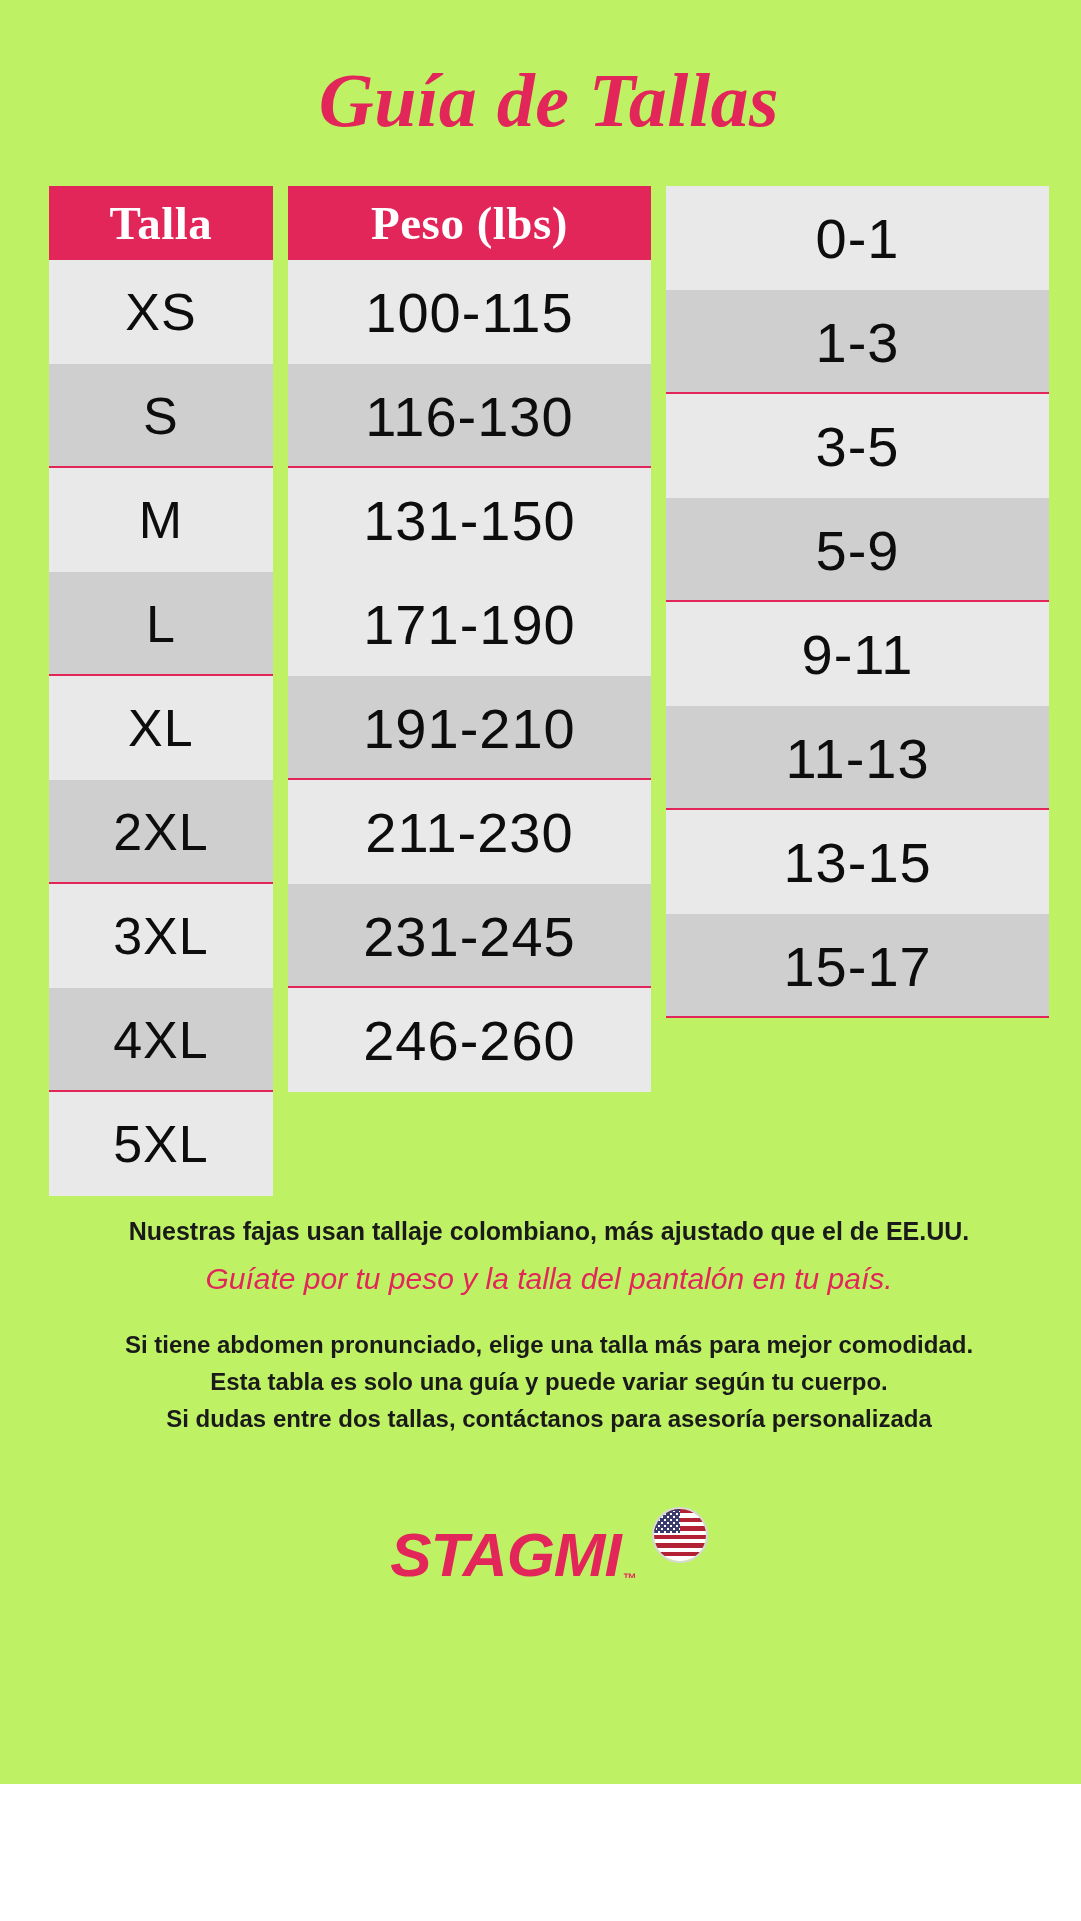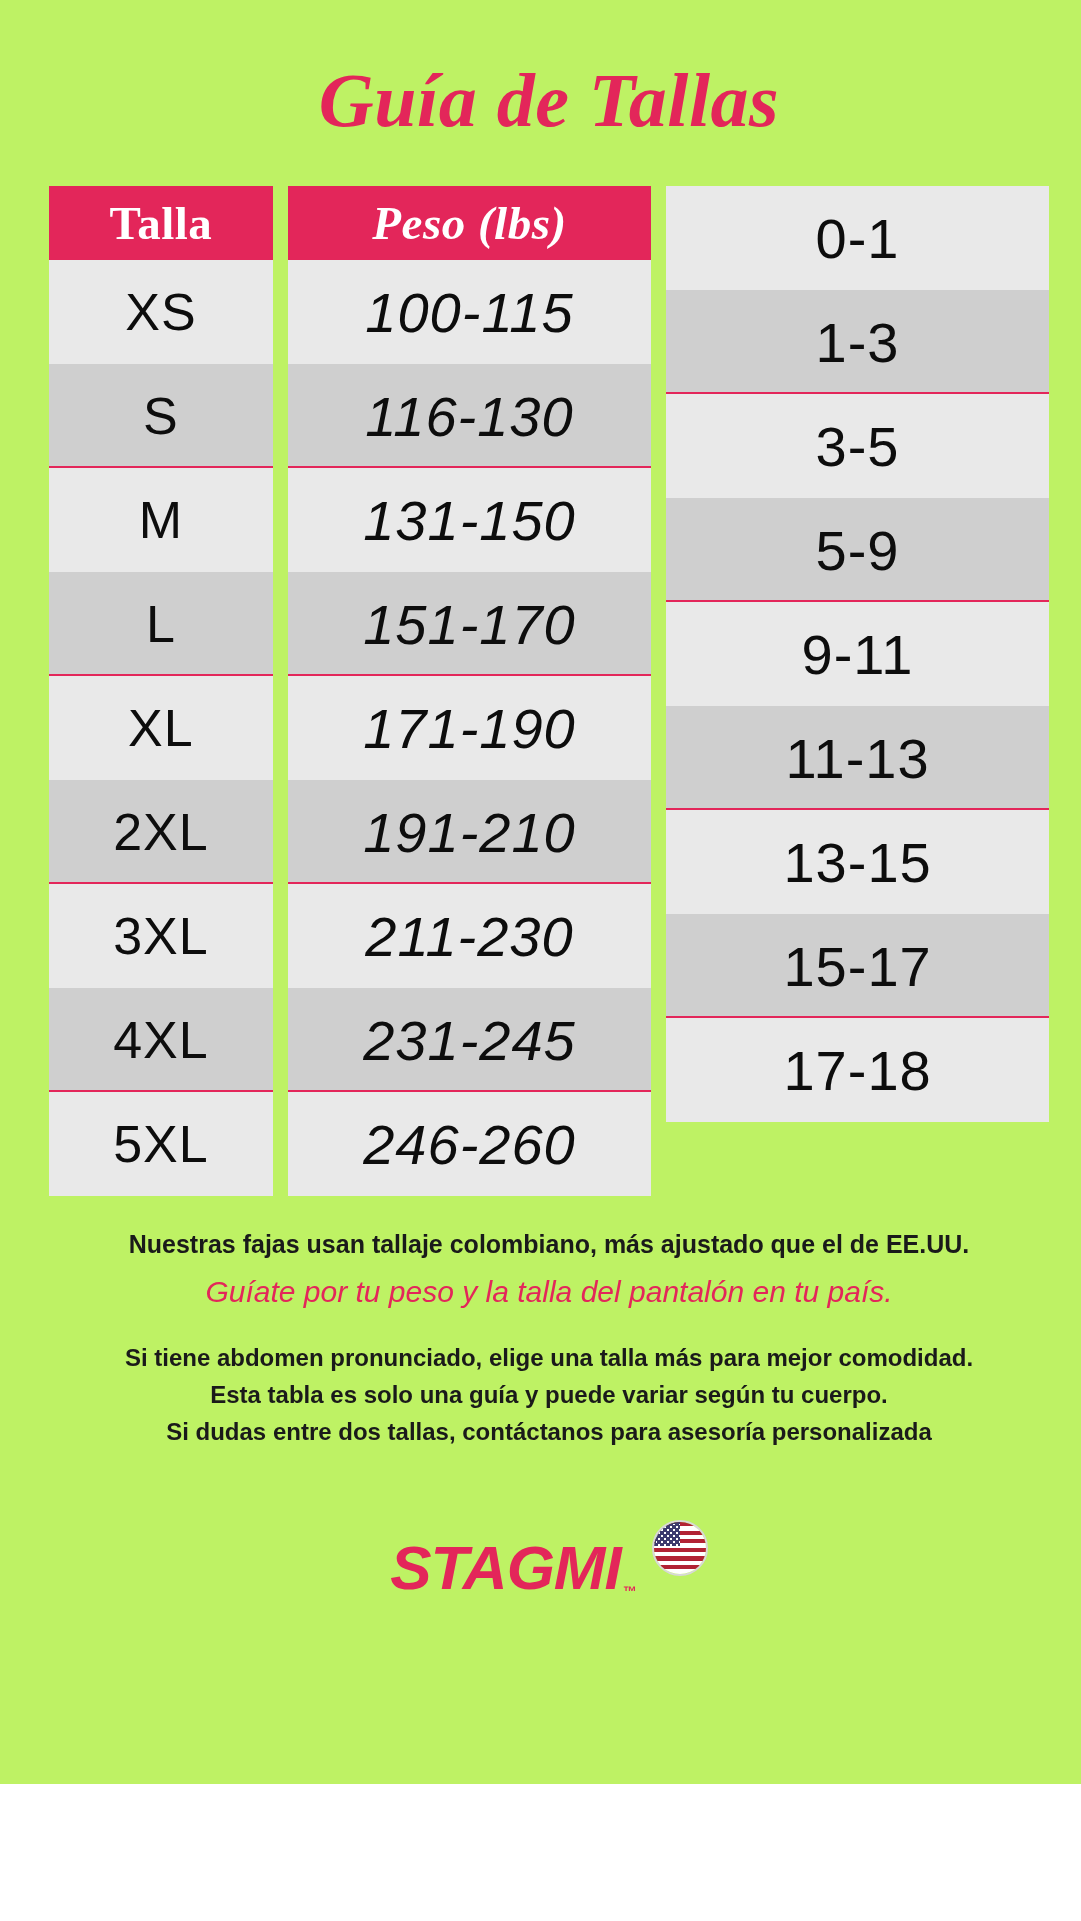--- a/index.html
+++ b/index.html
@@ -39,21 +39,21 @@
     width: 1000px;
     display: flex;
     gap: 15px;
     justify-content: center;
   }
   .col {
     display: flex;
     flex-direction: column;
   }
   .col-talla   { width: 228px; }
-  .col-peso    { width: 370px; font-style: italic; }
+  .col-peso    { width: 370px; }
   .col-jeans   { width: 390px; }
 
   .head {
     background: #e3265a;
     color: #ffffff;
     font-family: "Liberation Serif", serif;
     font-weight: bold;
     font-size: 47px;
     height: 74px;
     display: flex;
@@ -80,21 +80,21 @@
     content: "";
     position: absolute;
     left: 0; right: 0; bottom: 0;
     height: 2px;
     background: #e3265a;
   }
   .col-talla .cell { font-size: 52px; }
 
   
   .notes {
-    margin-top: 32px;
+    margin-top: 19px;
     text-align: center;
     padding: 0 40px;
   }
   .note-1 {
     font-size: 25px;
     font-weight: bold;
     color: #1a1a1a;
     line-height: 1.35;
   }
   .note-2 {
@@ -196,38 +196,36 @@
       <div class="cell light">3XL</div>
       <div class="cell dark sep">4XL</div>
       <div class="cell light">5XL</div>
     </div>
 
     <div class="col col-peso">
       <div class="head">Peso (lbs)</div>
       <div class="cell light">100-115</div>
       <div class="cell dark sep">116-130</div>
       <div class="cell light">131-150</div>
-      <div class="cell dark sep">151-170</div>
       <div class="cell light">171-190</div>
       <div class="cell dark sep">191-210</div>
       <div class="cell light">211-230</div>
       <div class="cell dark sep">231-245</div>
       <div class="cell light">246-260</div>
     </div>
 
     <div class="col col-jeans">
       <div class="cell light">0-1</div>
       <div class="cell dark sep">1-3</div>
       <div class="cell light">3-5</div>
       <div class="cell dark sep">5-9</div>
       <div class="cell light">9-11</div>
       <div class="cell dark sep">11-13</div>
       <div class="cell light">13-15</div>
       <div class="cell dark sep">15-17</div>
-      <div class="cell light">17-18</div>
     </div>
 
   </div>
 
   <div class="notes">
     <div class="note-1">Nuestras fajas usan tallaje colombiano, más ajustado que el de EE.UU.</div>
     <div class="note-2">Guíate por tu peso y la talla del pantalón en tu país.</div>
     <div class="note-block">
       <div>Si tiene abdomen pronunciado, elige una talla más para mejor comodidad.</div>
       <div>Esta tabla es solo una guía y puede variar según tu cuerpo.</div>

